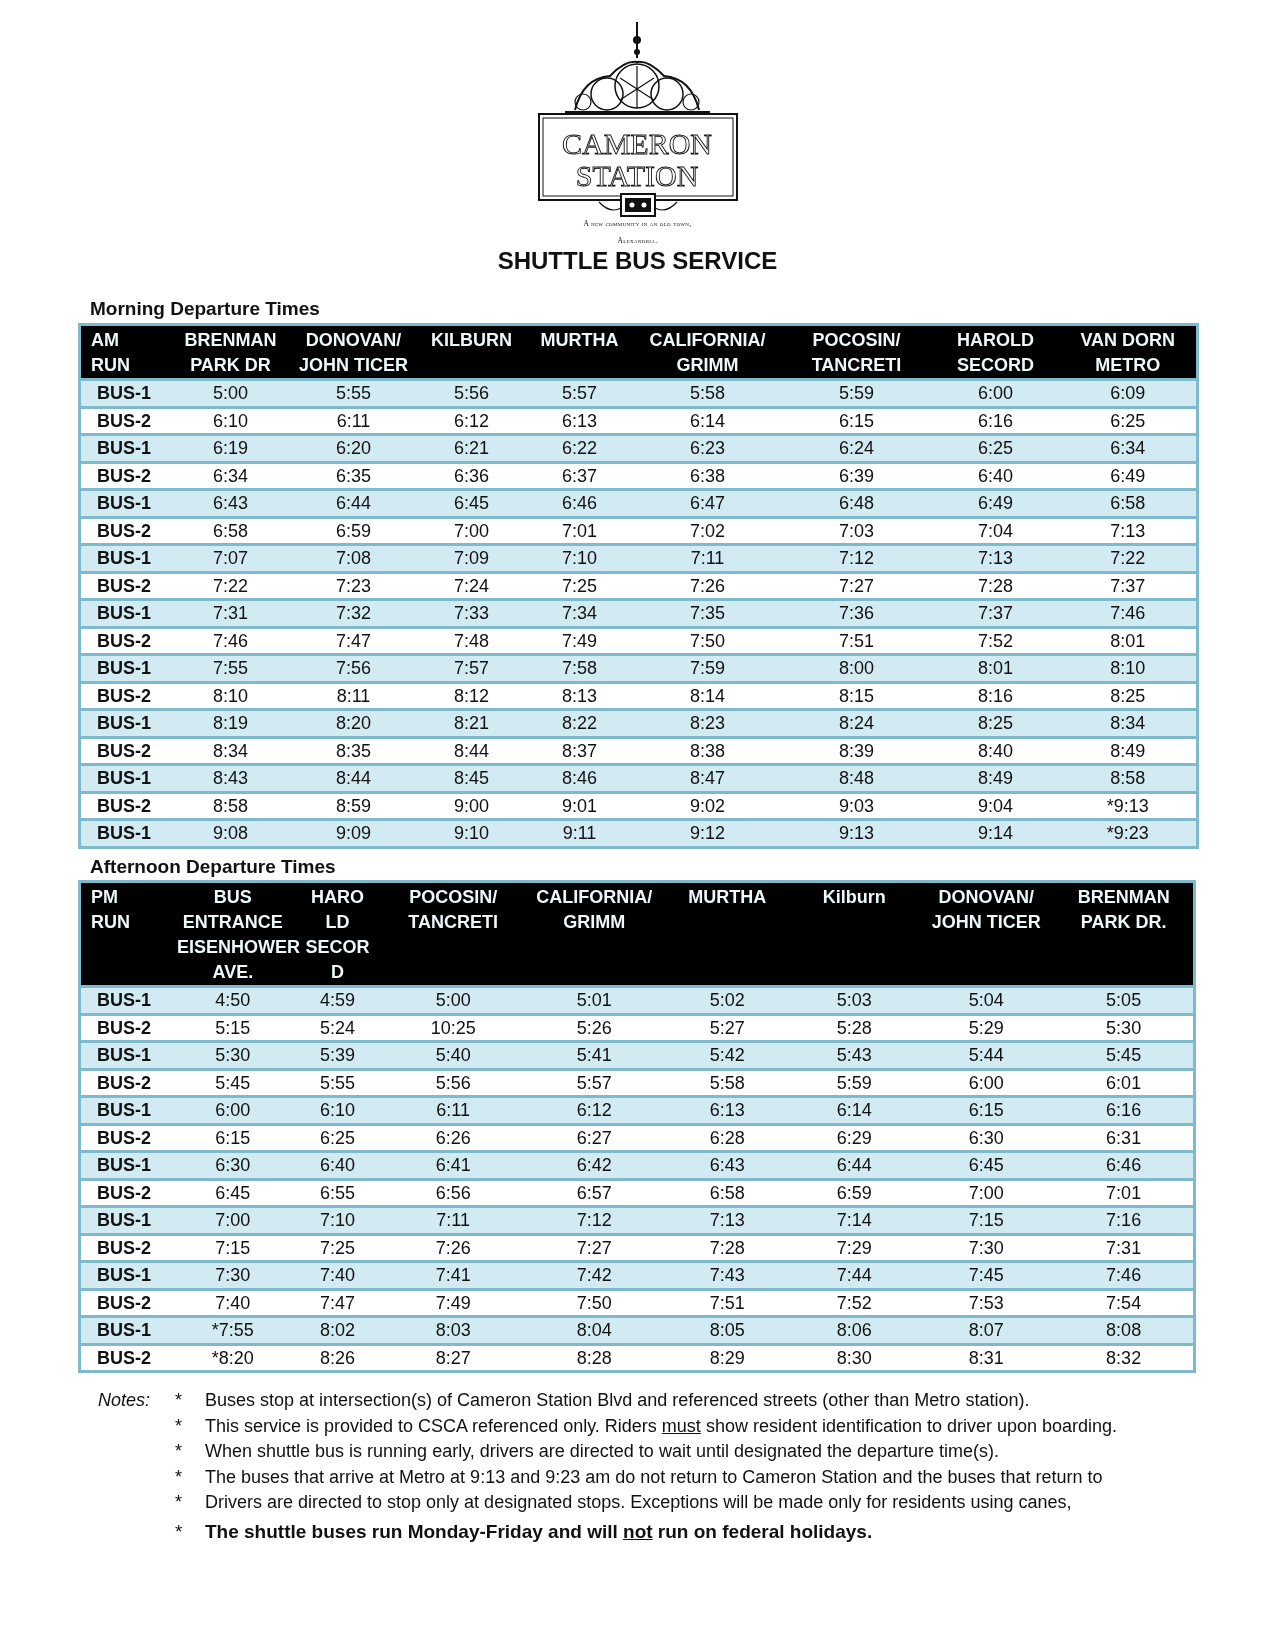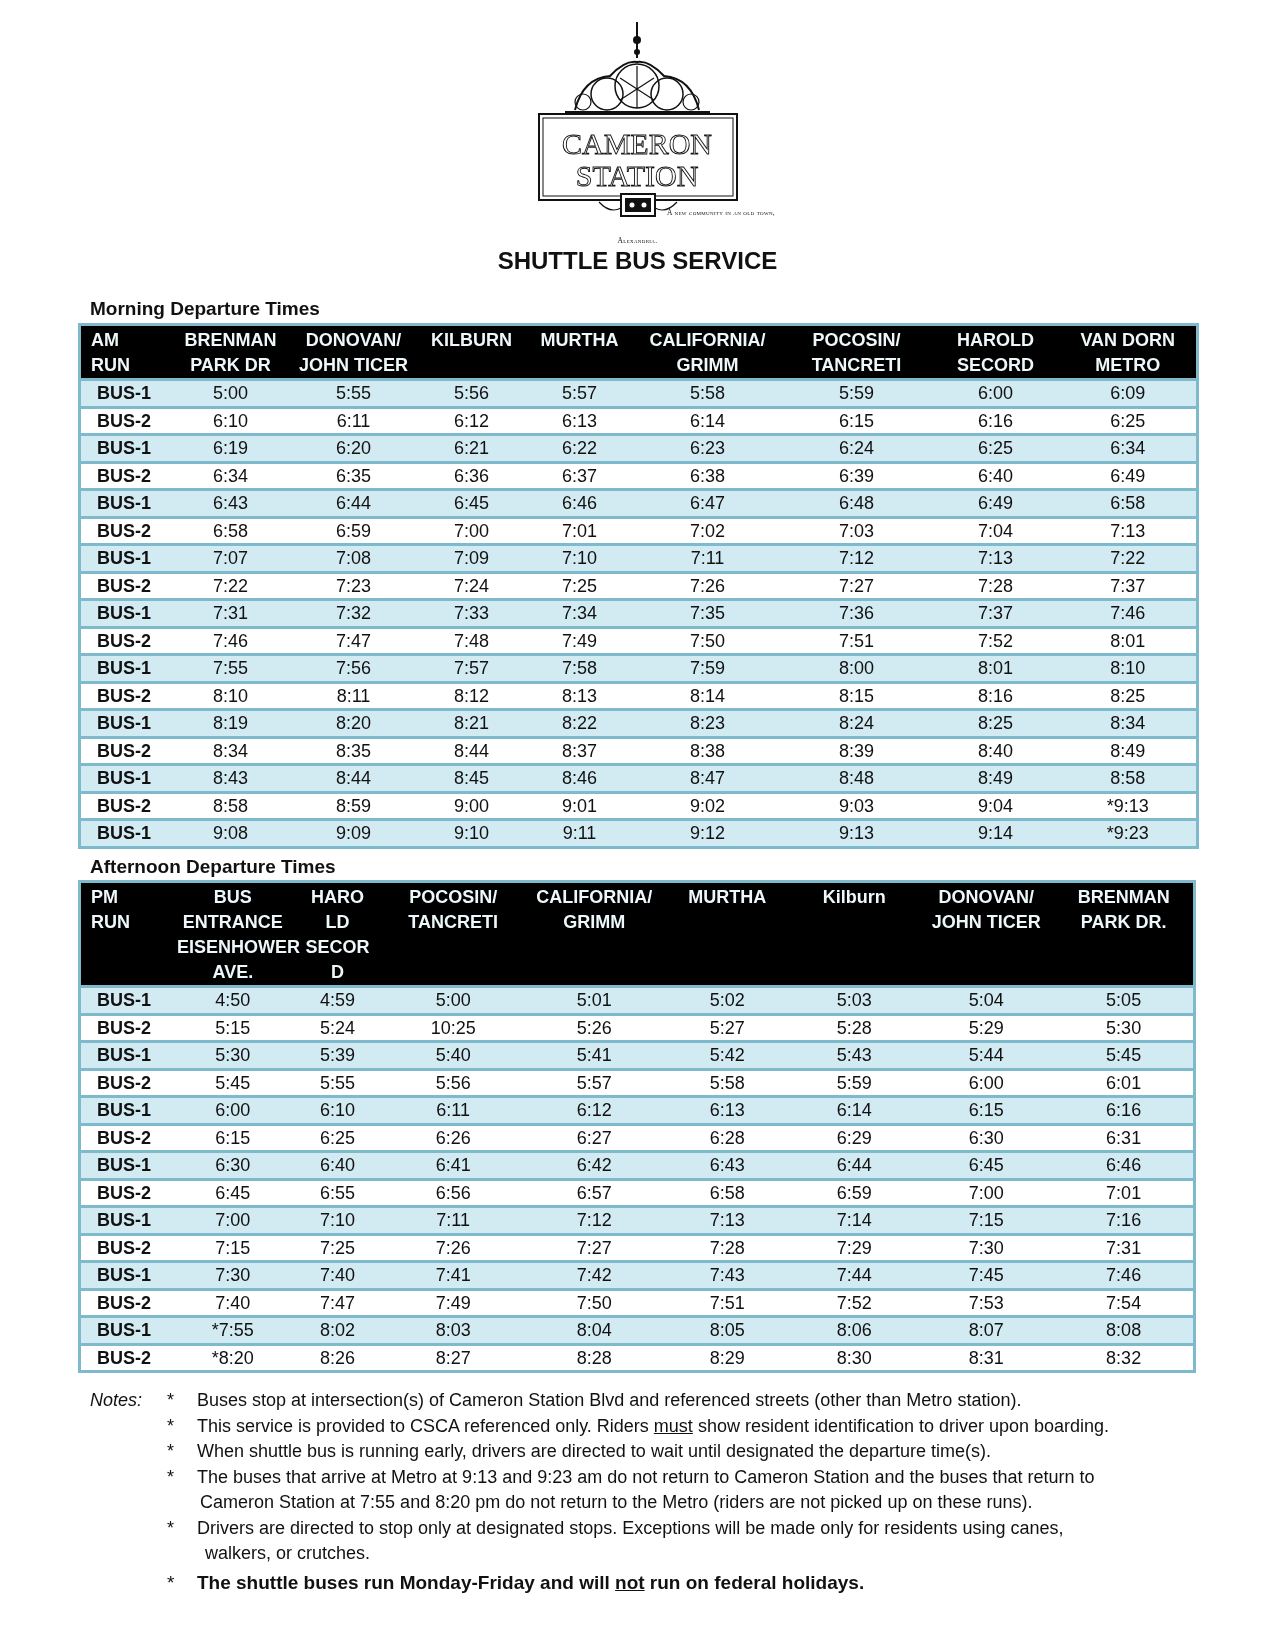--- a/index.html
+++ b/index.html
@@ -5,21 +5,21 @@
   html, body { margin: 0; padding: 0; background: #ffffff; }
   body { width: 1275px; height: 1650px; position: relative; overflow: hidden;
          font-family: "Liberation Sans", "DejaVu Sans", sans-serif; color: #111; }
 
   
   .logo { position: absolute; left: 535px; top: 18px; width: 205px; height: 230px; }
   .logo svg { width: 100%; height: 100%; }
   .tagline { position: absolute; left: 500px; width: 275px; text-align: center;
              font-family: "Liberation Serif", serif; font-size: 7.5px; letter-spacing: .3px;
              font-variant: small-caps; }
-  .tagline.l1 { top: 208px; text-align: right; }
+  .tagline.l1 { top: 219px; }
   .tagline.l2 { top: 236px; }
 
   .page-title { position: absolute; left: 0; width: 1275px; top: 247px; text-align: center;
                 font-weight: bold; font-size: 24px; letter-spacing: 0px; }
 
   .section-label { position: absolute; left: 90px; font-weight: bold; font-size: 19px; }
   #am-label { top: 298px; }
   #pm-label { top: 856px; }
 
   table.sched { position: absolute; left: 78px; width: 1118px; border-collapse: collapse;
@@ -31,21 +31,21 @@
                          line-height: 25px; padding: 2px 4px 0 4px; vertical-align: top; }
   table.sched thead th.left { text-align: left; padding-left: 10px; }
   table.sched thead th.center { text-align: center; }
 
   table.sched tbody td { font-size: 18px; height: 24.5px; line-height: 24px; padding: 0;
                          text-align: center; border-top: 3px solid #7fb9cc; }
   table.sched tbody tr.alt td { background: #d2eaf1; }
   table.sched tbody tr.plain td { background: #ffffff; }
   table.sched tbody td.run { font-weight: bold; text-align: left; padding-left: 16px; }
 
-  .notes { position: absolute; left: 90px; top: 1388px; width: 1120px; font-size: 18px; line-height: 25.5px; }
+  .notes { position: absolute; left: 98px; top: 1388px; width: 1120px; font-size: 18px; line-height: 25.5px; }
   .notes .row { display: flex; }
   .notes .lbl { width: 77px; font-style: italic; }
   .notes .star { width: 30px; }
   .notes .txt { flex: 1; }
   .notes .cont { padding-left: 110px; }
   .notes .cont2 { padding-left: 115px; }
   .notes .bold { font-weight: bold; font-size: 19px; margin-top: 3px; }
   u { text-decoration: underline; }
 </style>
 </head>
@@ -553,25 +553,23 @@
   <div class="row">
     <span class="lbl"></span>
     <span class="star">*</span>
     <span class="txt">When shuttle bus is running early, drivers are directed to wait until designated the departure time(s).</span>
   </div>
   <div class="row">
     <span class="lbl"></span>
     <span class="star">*</span>
     <span class="txt">The buses that arrive at Metro at 9:13 and 9:23 am do not return to Cameron Station and the buses that return to</span>
   </div>
-  <div class="cont">Cameron Station at 7:55 and 8:20 pm do not return to the Metro (riders are not picked up on these runs).</div>
   <div class="row">
     <span class="lbl"></span>
     <span class="star">*</span>
     <span class="txt">Drivers are directed to stop only at designated stops.  Exceptions will be made only for residents using canes,</span>
   </div>
-  <div class="cont2">walkers, or crutches.</div>
   <div class="row bold">
     <span class="lbl"></span>
     <span class="star" style="font-weight:normal">*</span>
     <span class="txt"><span>The shuttle buses run Monday-Friday and will </span><u>not</u><span> run on federal holidays.</span></span>
   </div>
 </div>
 
 </body></html>

